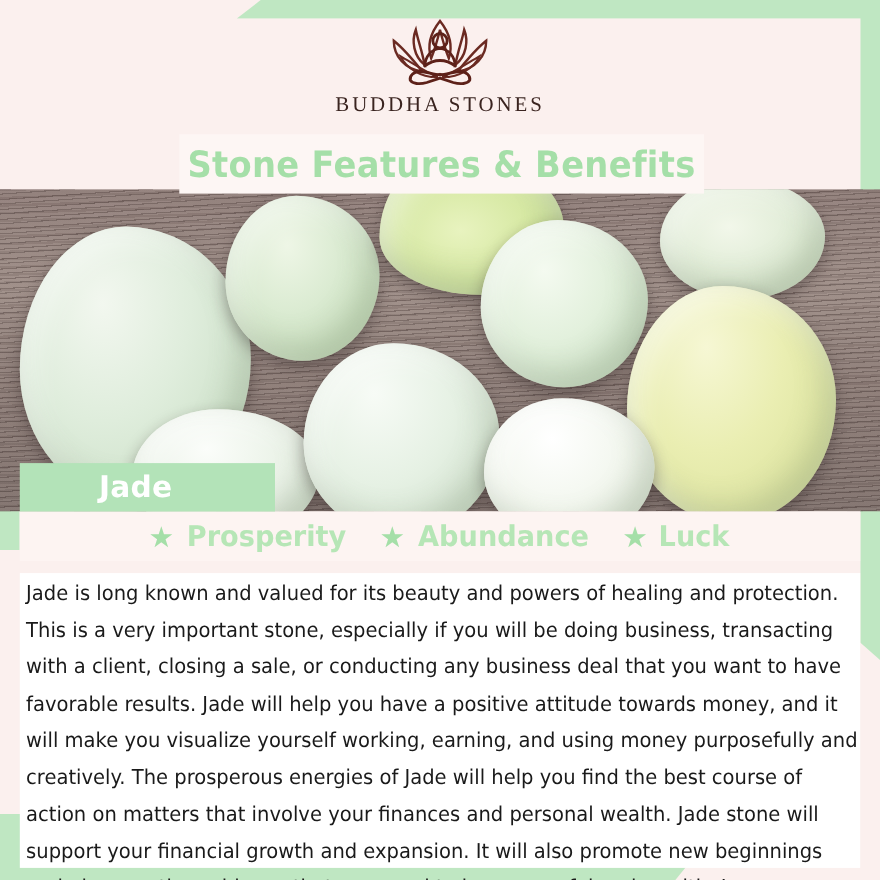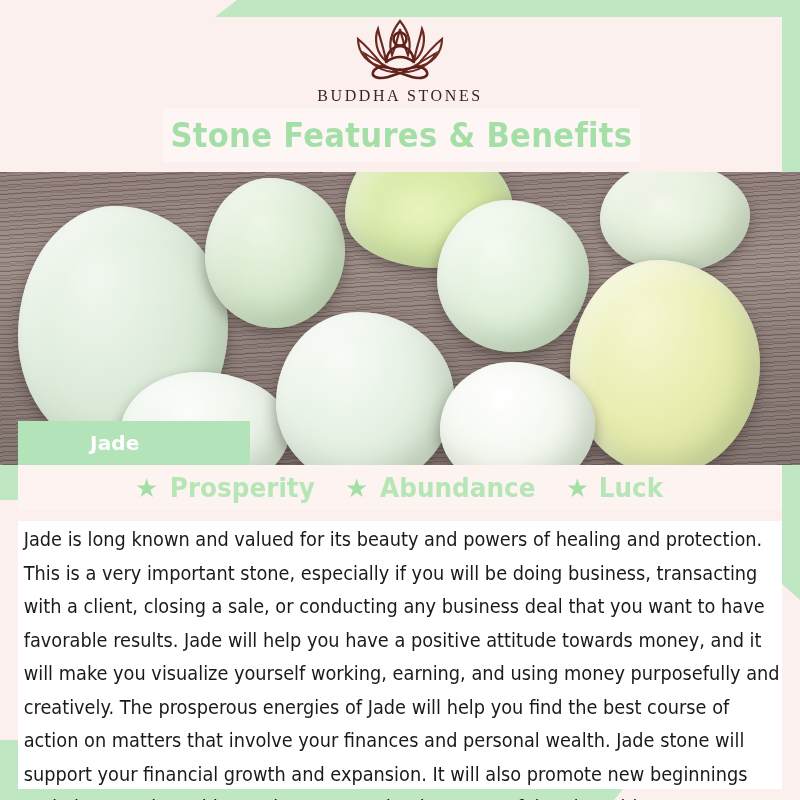--- a/index.html
+++ b/index.html
@@ -75,30 +75,30 @@
     justify-content: center;
   }
   .logo-mark {
     width: 140px;
     height: 68px;
     display: block;
   }
   .logo-wordmark {
     margin-top: 4px;
     font-family: "Liberation Serif", serif;
-    font-size: 16px;
+    font-size: 19px;
     letter-spacing: 2.6px;
     color: #3a2420;
     text-align: center;
   }
 
   
   .title-banner {
     position: absolute;
-    top: 108px;
+    top: 122px;
     left: 163px;
     width: 477px;
     height: 54px;
     background: #fdf6f4;
     display: flex;
     align-items: center;
     justify-content: center;
     z-index: 4;
   }
   .title-text {
@@ -170,21 +170,21 @@
     width: 232px;
     height: 44px;
     background: #b3e3b8;
     display: flex;
     align-items: center;
     z-index: 3;
   }
   .stone-name {
     font-family: "DejaVu Sans", sans-serif;
     font-weight: bold;
-    font-size: 20px;
+    font-size: 27px;
     color: #ffffff;
     margin-left: 72px;
     letter-spacing: 0.2px;
   }
 
   
   .benefits-strip {
     position: absolute;
     top: 465px;
     left: 18px;

